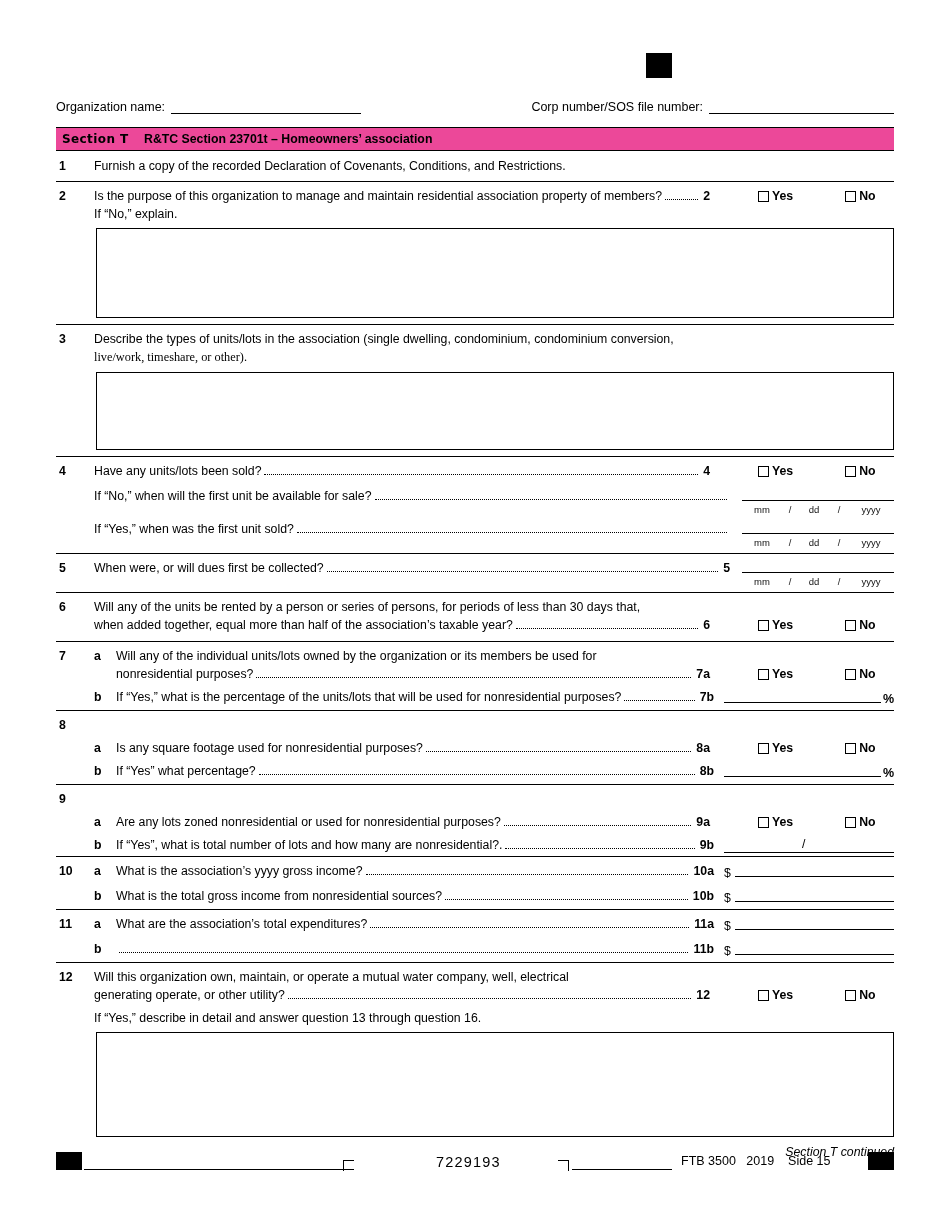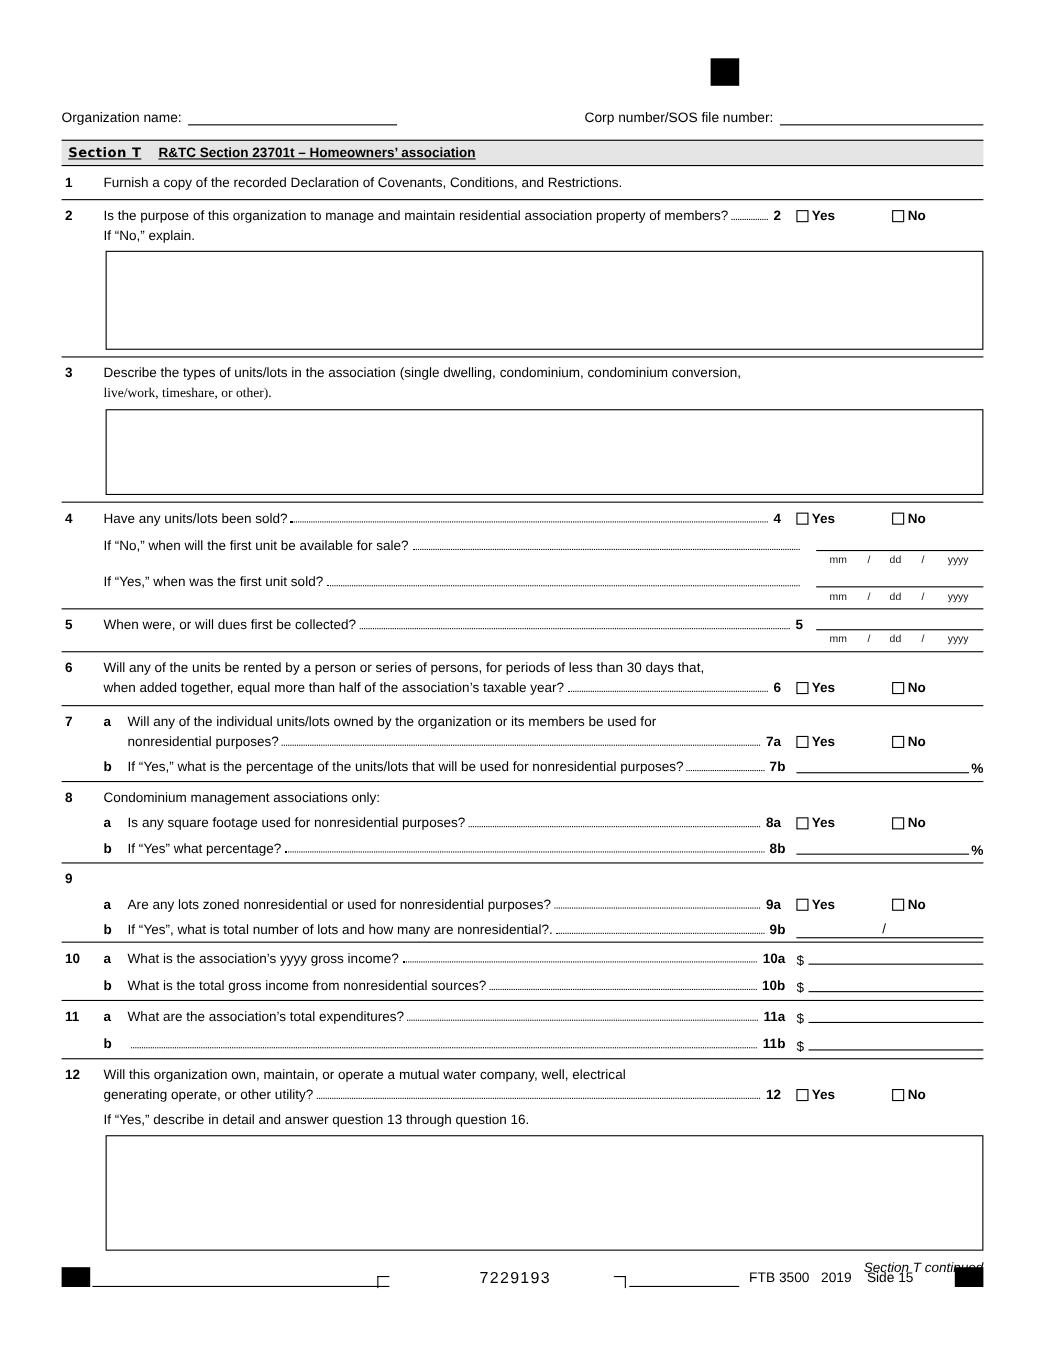--- a/index.html
+++ b/index.html
@@ -46,29 +46,28 @@
     height: 13px;
     margin-left: 6px;
   }
   .rule-a { width: 190px; }
   .rule-b { width: 185px; }
   .hdr .spacer { flex: 1; }
 
   
   .section-band {
     margin-top: 9px;
-    background: #e5e5e5;
+    background: #ec4899;
     border-top: 1.6px solid #000;
     border-bottom: 1.6px solid #000;
     height: 22px;
     display: flex;
     align-items: center;
     font-size: 12.5px;
     font-weight: bold;
-    text-decoration: underline;
   }
   .section-band .sec-label {
     font-family: "DejaVu Sans", sans-serif;
     font-weight: bold;
     font-size: 12px;
     letter-spacing: .4px;
     padding-left: 6px;
     width: 82px;
   }
   .section-band .sec-title {
@@ -126,20 +125,21 @@
     display: flex;
     width: 170px;
     flex: 0 0 170px;
     margin-left: 14px;
   }
   .cb {
     display: flex;
     align-items: center;
     font-weight: bold;
     font-size: 12.3px;
+    margin-left: 34px;
   }
   .cb .box {
     width: 9px;
     height: 9px;
     border: 1px solid #000;
     display: inline-block;
     margin-right: 3px;
   }
   .cb.no { margin-left: 52px; }
 
@@ -475,21 +475,20 @@
       </div>
       <div class="pctline">
         <span class="ln"></span>
         <span class="pct">%</span>
       </div>
     </div>
     <div class="hr" style="margin-top:3px;"></div>
 
     <div class="row" style="padding-top:7px;">
       <div class="num">8</div>
-      <div class="txt">Condominium management associations only:</div>
     </div>
     <div class="row" style="padding-top:8px;">
       <div class="num"></div>
       <div class="sub">a</div>
       <div class="txt">
         <div class="qline">
           <span class="qtext">Is any square footage used for nonresidential purposes?</span>
           <span class="dots"></span>
           <span class="ref">8a</span>
         </div>

